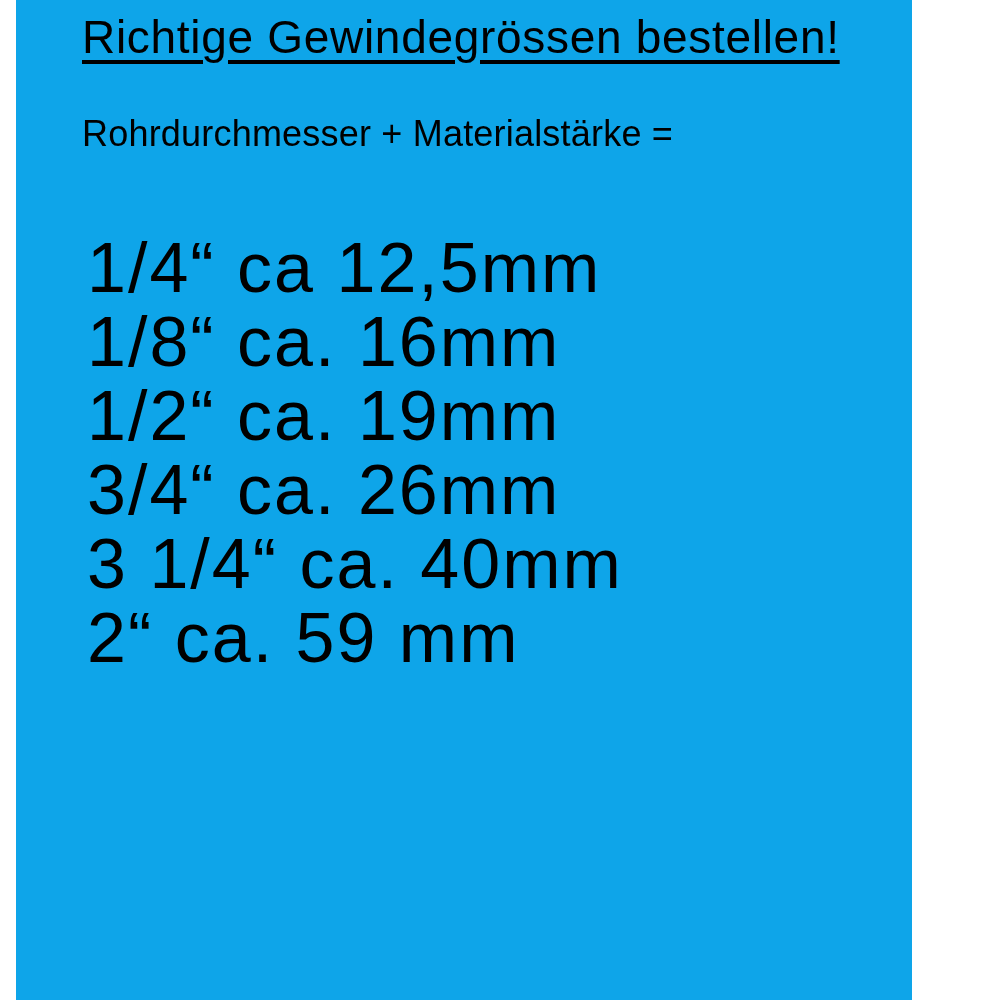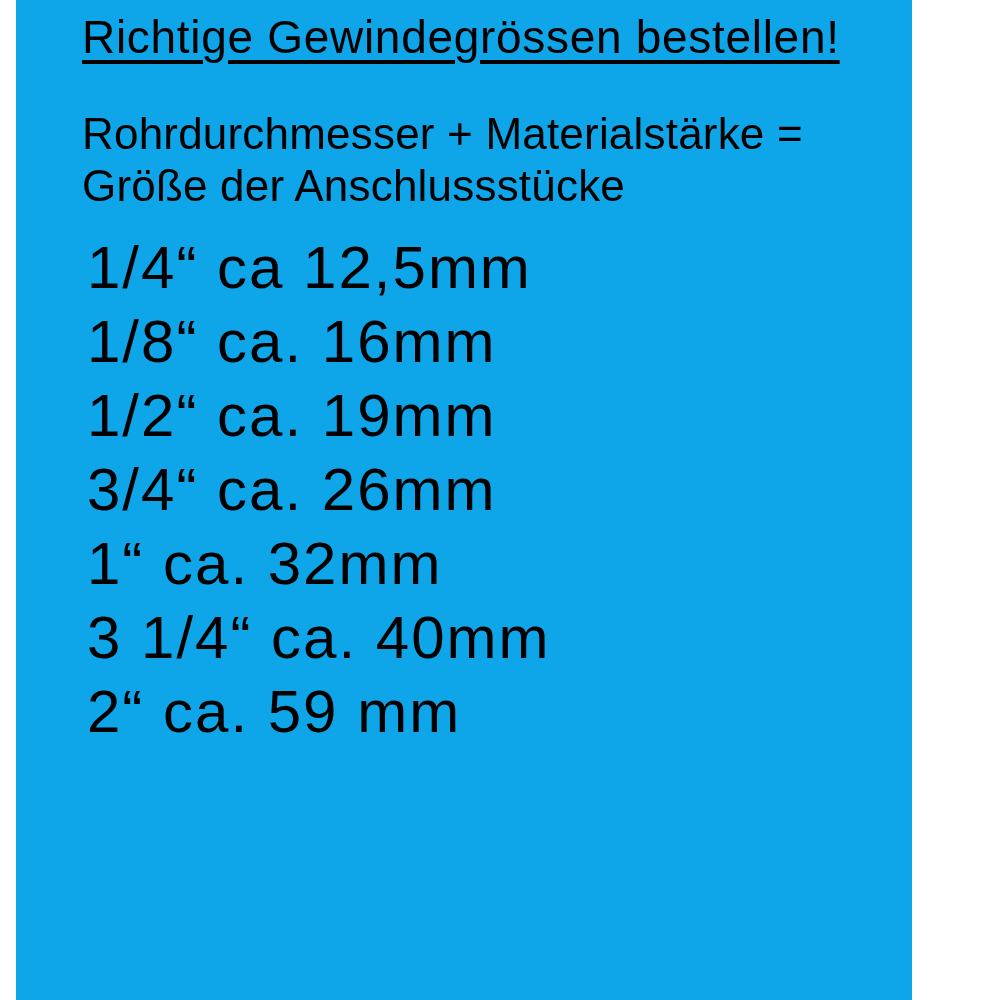--- a/index.html
+++ b/index.html
@@ -28,72 +28,67 @@
   }
   .title .underlined {
     text-decoration: underline;
     text-decoration-thickness: 4px;
     text-underline-offset: 7px;
   }
   .subtitle {
     position: absolute;
     left: 66px;
     top: 108px;
-    font-size: 44px;
+    font-size: 36px;
     line-height: 52px;
     letter-spacing: 0.2px;
     white-space: nowrap;
   }
   .size-list {
     position: absolute;
     left: 71px;
     top: 231px;
-    font-size: 60px;
+    font-size: 70px;
     line-height: 74px;
     letter-spacing: 2px;
     white-space: nowrap;
   }
   .size-row { height: 74px; }
 </style>
 </head>
 <body>
 
 <div class="canvas">
 
   <div class="title">
     <span class="underlined">Richtige Gewindegrössen bestellen!</span>
   </div>
 
   <div class="subtitle">
     <div>Rohrdurchmesser + Materialstärke =</div>
-    <div>Größe der Anschlussstücke</div>
   </div>
 
   <div class="size-list">
     <div class="size-row">
       <span>1/4“</span>
       <span>ca 12,5mm</span>
     </div>
     <div class="size-row">
       <span>1/8“</span>
       <span>ca. 16mm</span>
     </div>
     <div class="size-row">
       <span>1/2“</span>
       <span>ca. 19mm</span>
     </div>
     <div class="size-row">
       <span>3/4“</span>
       <span>ca. 26mm</span>
     </div>
     <div class="size-row">
-      <span>1“</span>
-      <span>ca. 32mm</span>
-    </div>
-    <div class="size-row">
       <span>3 1/4“</span>
       <span>ca. 40mm</span>
     </div>
     <div class="size-row">
       <span>2“</span>
       <span>ca. 59 mm</span>
     </div>
   </div>
 
 </div>

